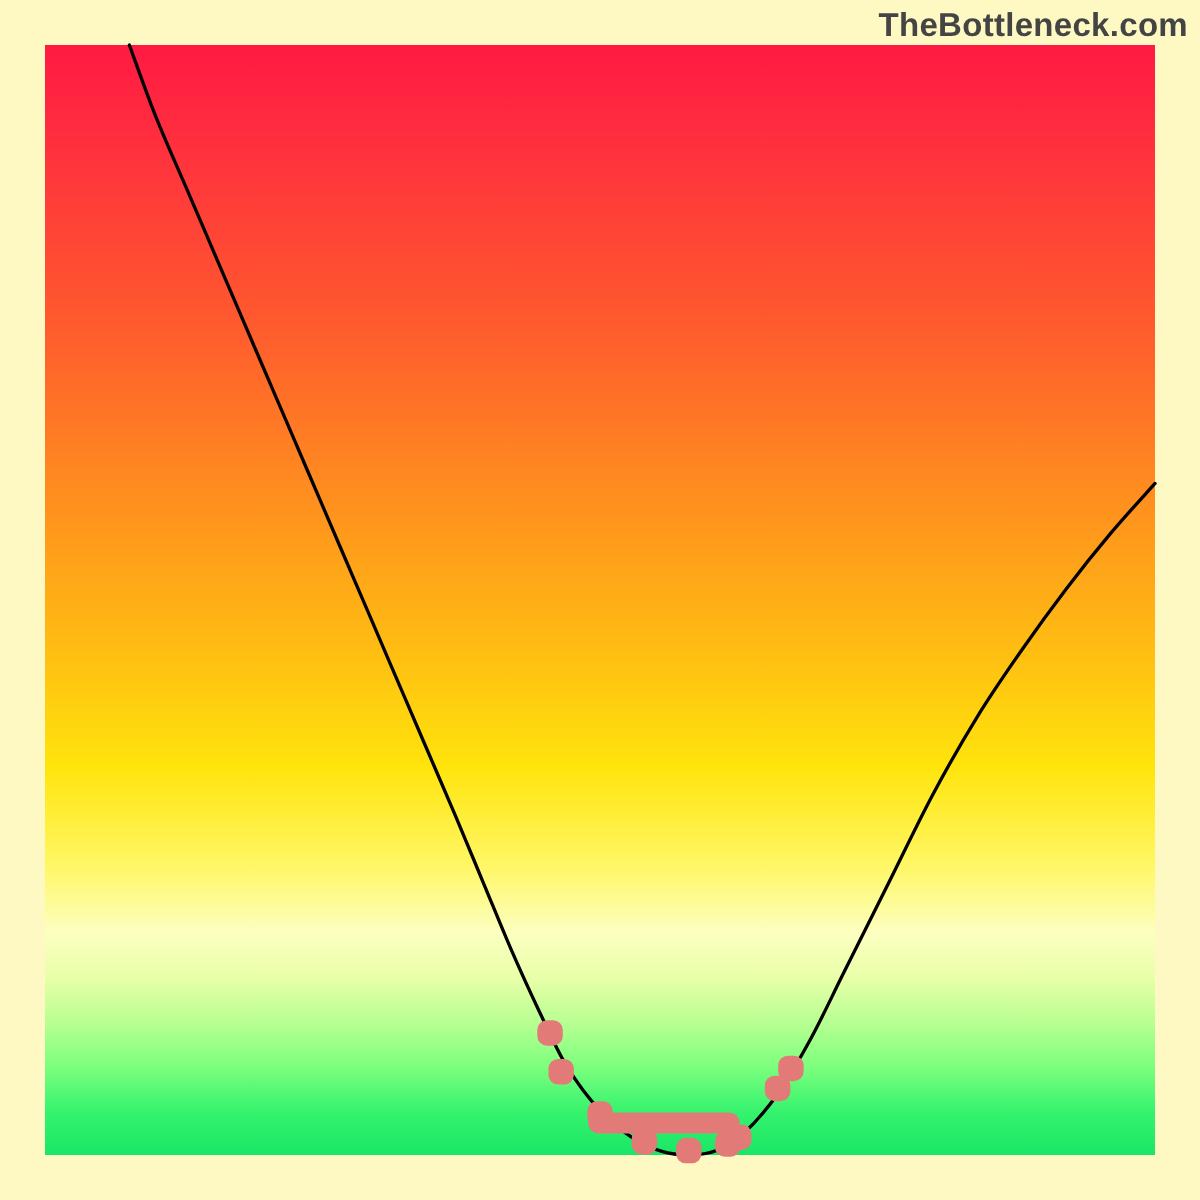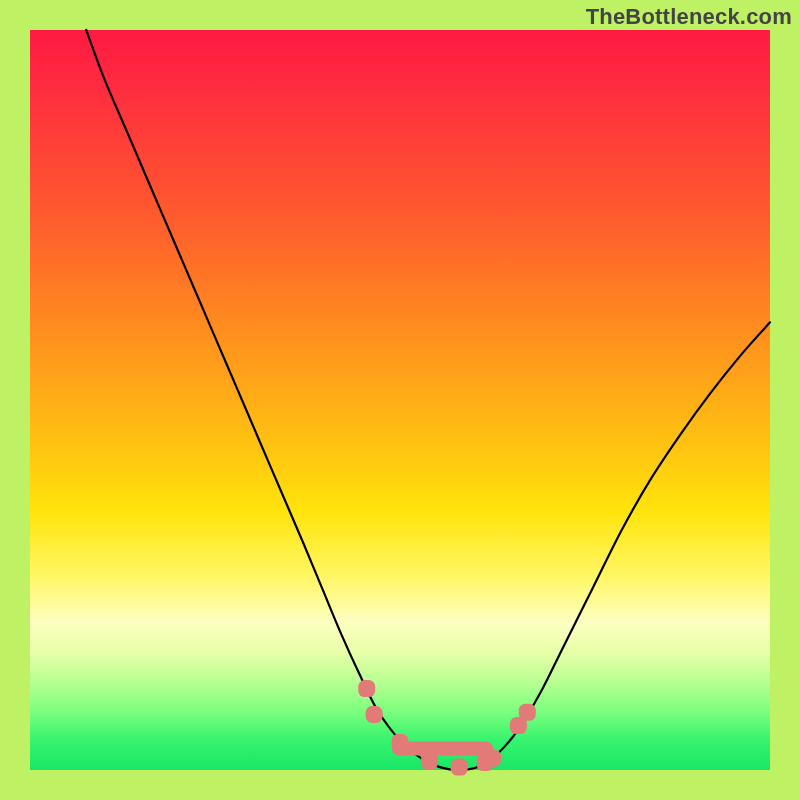--- a/index.html
+++ b/index.html
@@ -8,21 +8,21 @@
     width: 800px;
     height: 800px;
     overflow: hidden;
     background: #000;
     font-family: Arial, Helvetica, sans-serif;
   }
   .frame {
     position: relative;
     width: 800px;
     height: 800px;
-    background: #bef264;
+    background: #fef9c3;
   }
   .watermark {
     position: absolute;
     top: 4px;
     right: 8px;
     color: #444;
     font-size: 22px;
     font-weight: 600;
     letter-spacing: 0.2px;
     z-index: 50;

